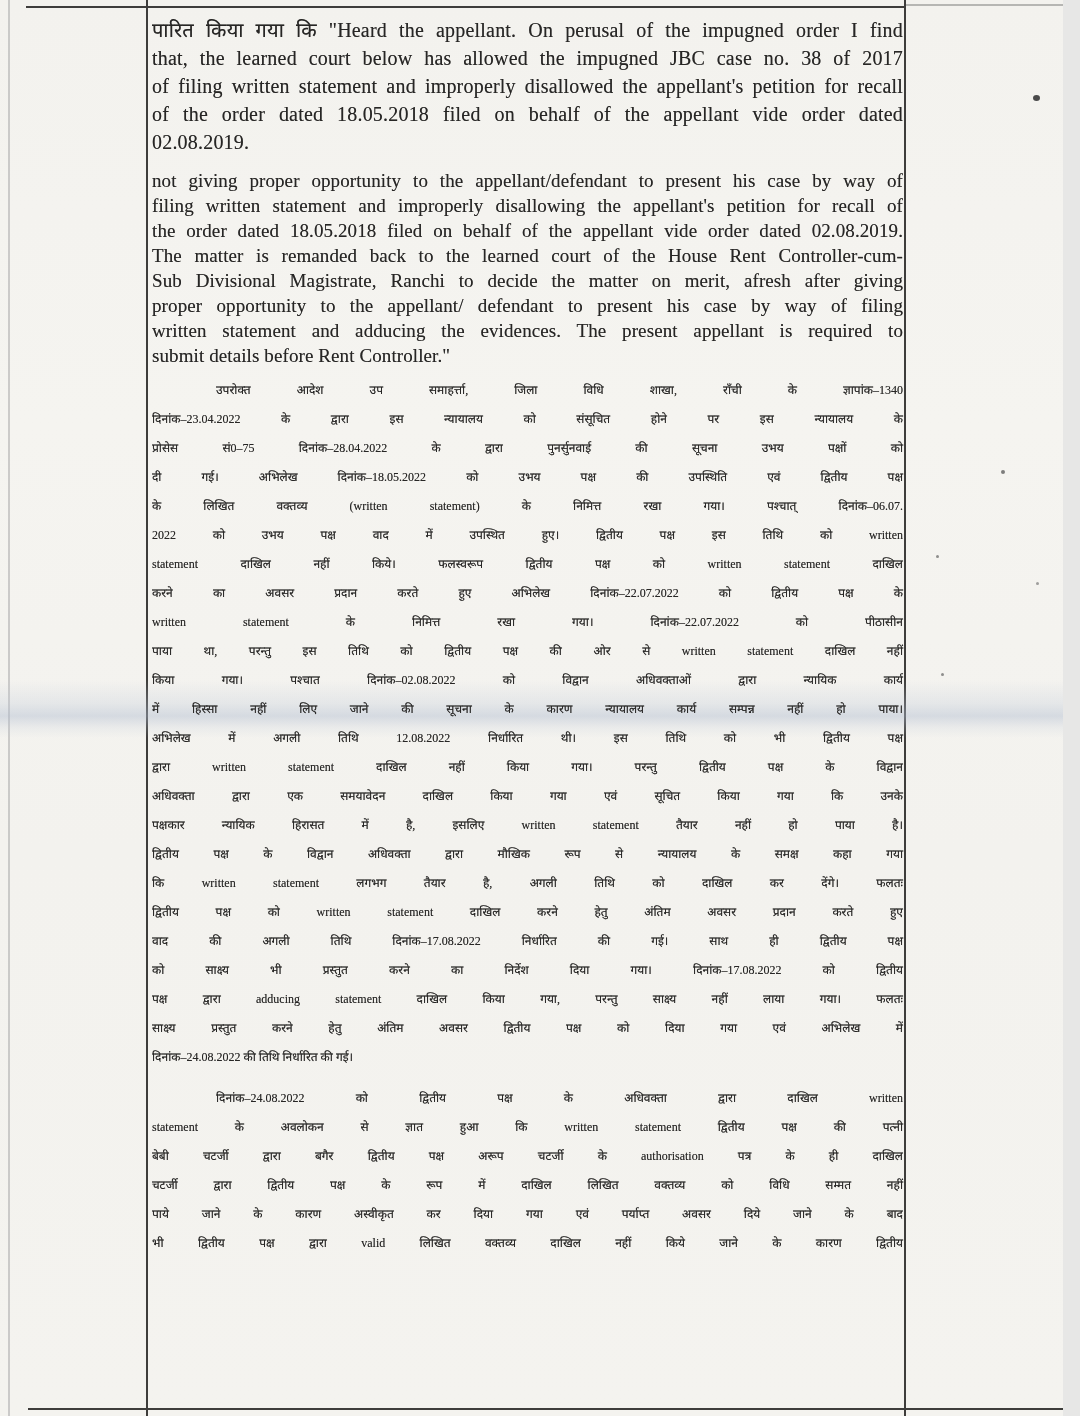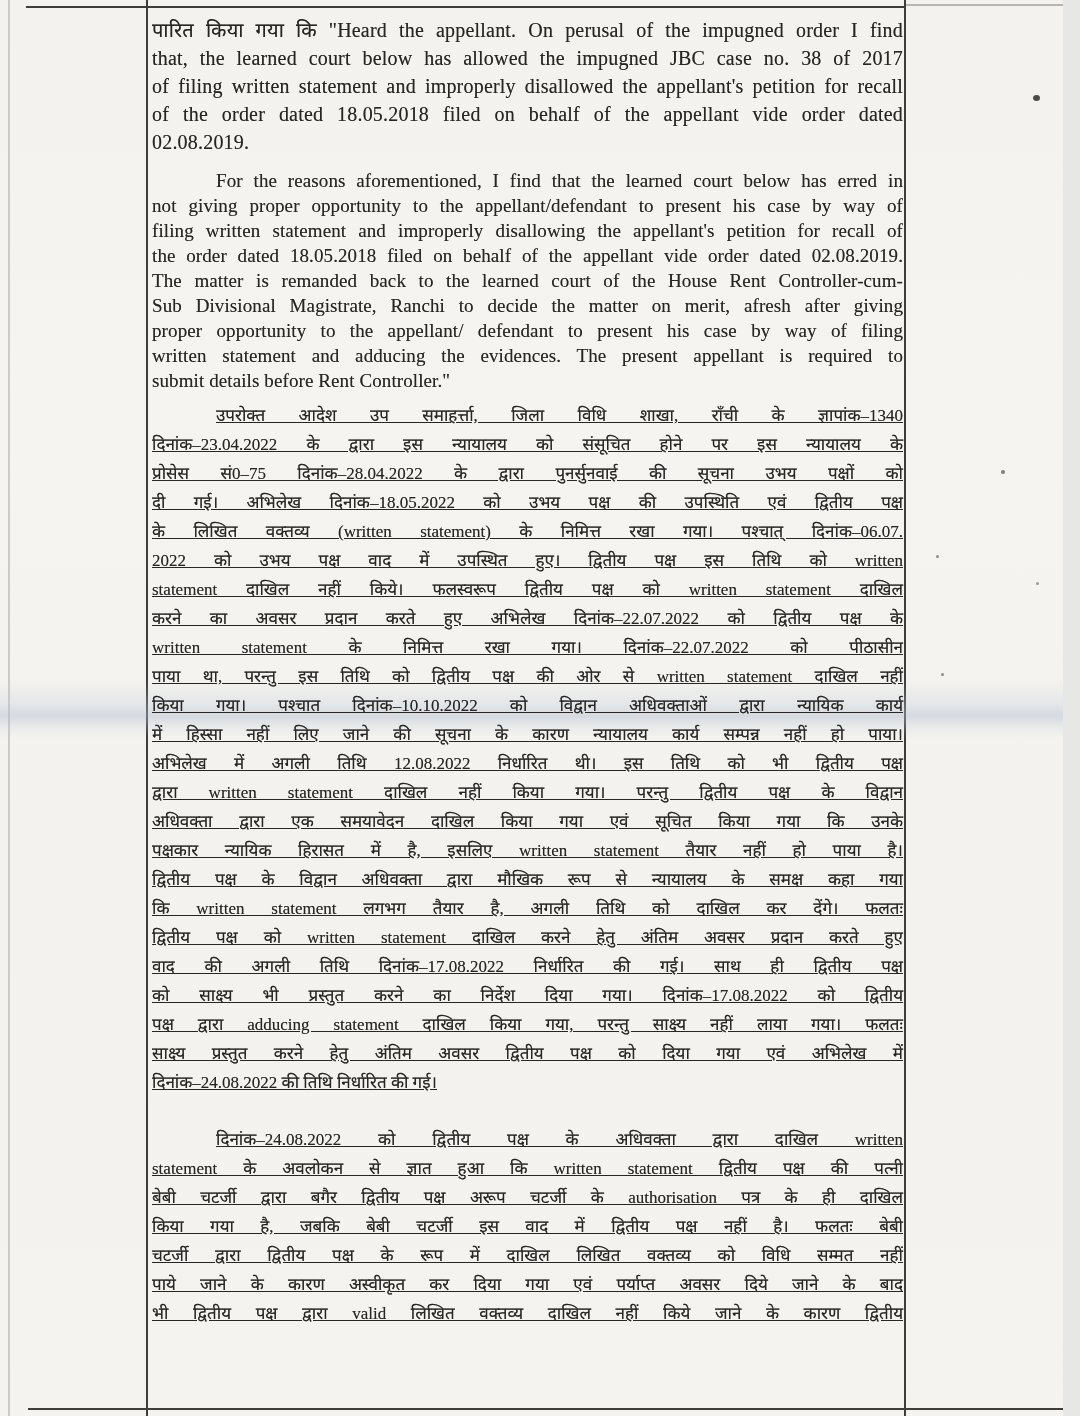--- a/index.html
+++ b/index.html
@@ -48,24 +48,24 @@
   .para .line {
     text-align: justify;
     text-align-last: justify;
     white-space: normal;
     text-shadow: 0 0 0.5px rgba(20,20,20,0.45);
   }
   .para .line.indent { padding-left: 64px; }
   .para .line.last { text-align-last: left; }
   .para.en .line { font-size: 20px; line-height: 28px; letter-spacing: 0.2px; }
   .para.p2 .line { font-size: 19px; line-height: 25px; letter-spacing: 0.1px; }
-  .para.hi .line { font-size: 17px; line-height: 29px; text-decoration: underline; }
+  .para.hi .line { font-size: 12px; line-height: 29px; }
   .para.p2 { margin-top: 12px; }
   .para.p3 { margin-top: 8px; }
-  .para.p4 { margin-top: 28px; }
+  .para.p4 { margin-top: 12px; }
 </style>
 </head>
 <body>
 
 <div class="outside-strip"></div>
 <div class="left-scan-line"></div>
 <div class="rule rule-v-left"></div>
 <div class="rule rule-v-right"></div>
 <div class="rule rule-h-top"></div>
 <div class="rule rule-h-top-ext"></div>
@@ -79,58 +79,56 @@
 
 <div class="doc" id="doc">
     <div class="para en p1">
       <div class="line">पारित किया गया कि "Heard the appellant. On perusal of the impugned order I find</div>
       <div class="line">that, the learned court below has allowed the impugned JBC case no. 38 of 2017</div>
       <div class="line">of filing written statement and improperly disallowed the appellant's petition for recall</div>
       <div class="line">of the order dated 18.05.2018 filed on behalf of the appellant vide order dated</div>
       <div class="line last">02.08.2019.</div>
     </div>
     <div class="para en p2">
-      <div class="line indent">For the reasons aforementioned, I find that the learned court below has erred in</div>
       <div class="line">not giving proper opportunity to the appellant/defendant to present his case by way of</div>
       <div class="line">filing written statement and improperly disallowing the appellant's petition for recall of</div>
       <div class="line">the order dated 18.05.2018 filed on behalf of the appellant vide order dated 02.08.2019.</div>
       <div class="line">The matter is remanded back to the learned court of the House Rent Controller-cum-</div>
       <div class="line">Sub Divisional Magistrate, Ranchi to decide the matter on merit, afresh after giving</div>
       <div class="line">proper opportunity to the appellant/ defendant to present his case by way of filing</div>
       <div class="line">written statement and adducing the evidences. The present appellant is required to</div>
       <div class="line last">submit details before Rent Controller."</div>
     </div>
     <div class="para hi p3">
       <div class="line indent">उपरोक्त आदेश उप समाहर्त्ता, जिला विधि शाखा, राँची के ज्ञापांक–1340</div>
       <div class="line">दिनांक–23.04.2022 के द्वारा इस न्यायालय को संसूचित होने पर इस न्यायालय के</div>
       <div class="line">प्रोसेस सं0–75 दिनांक–28.04.2022 के द्वारा पुनर्सुनवाई की सूचना उभय पक्षों को</div>
       <div class="line">दी गई। अभिलेख दिनांक–18.05.2022 को उभय पक्ष की उपस्थिति एवं द्वितीय पक्ष</div>
       <div class="line">के लिखित वक्तव्य (written statement) के निमित्त रखा गया। पश्चात् दिनांक–06.07.</div>
       <div class="line">2022 को उभय पक्ष वाद में उपस्थित हुए। द्वितीय पक्ष इस तिथि को written</div>
       <div class="line">statement दाखिल नहीं किये। फलस्वरूप द्वितीय पक्ष को written statement दाखिल</div>
       <div class="line">करने का अवसर प्रदान करते हुए अभिलेख दिनांक–22.07.2022 को द्वितीय पक्ष के</div>
       <div class="line">written statement के निमित्त रखा गया। दिनांक–22.07.2022 को पीठासीन</div>
       <div class="line">पाया था, परन्तु इस तिथि को द्वितीय पक्ष की ओर से written statement दाखिल नहीं</div>
-      <div class="line">किया गया। पश्चात दिनांक–10.10.2022 को विद्वान अधिवक्ताओं द्वारा न्यायिक कार्य</div>
+      <div class="line">किया गया। पश्चात दिनांक–02.08.2022 को विद्वान अधिवक्ताओं द्वारा न्यायिक कार्य</div>
       <div class="line">में हिस्सा नहीं लिए जाने की सूचना के कारण न्यायालय कार्य सम्पन्न नहीं हो पाया।</div>
       <div class="line">अभिलेख में अगली तिथि 12.08.2022 निर्धारित थी। इस तिथि को भी द्वितीय पक्ष</div>
       <div class="line">द्वारा written statement दाखिल नहीं किया गया। परन्तु द्वितीय पक्ष के विद्वान</div>
       <div class="line">अधिवक्ता द्वारा एक समयावेदन दाखिल किया गया एवं सूचित किया गया कि उनके</div>
       <div class="line">पक्षकार न्यायिक हिरासत में है, इसलिए written statement तैयार नहीं हो पाया है।</div>
       <div class="line">द्वितीय पक्ष के विद्वान अधिवक्ता द्वारा मौखिक रूप से न्यायालय के समक्ष कहा गया</div>
       <div class="line">कि written statement लगभग तैयार है, अगली तिथि को दाखिल कर देंगे। फलतः</div>
       <div class="line">द्वितीय पक्ष को written statement दाखिल करने हेतु अंतिम अवसर प्रदान करते हुए</div>
       <div class="line">वाद की अगली तिथि दिनांक–17.08.2022 निर्धारित की गई। साथ ही द्वितीय पक्ष</div>
       <div class="line">को साक्ष्य भी प्रस्तुत करने का निर्देश दिया गया। दिनांक–17.08.2022 को द्वितीय</div>
       <div class="line">पक्ष द्वारा adducing statement दाखिल किया गया, परन्तु साक्ष्य नहीं लाया गया। फलतः</div>
       <div class="line">साक्ष्य प्रस्तुत करने हेतु अंतिम अवसर द्वितीय पक्ष को दिया गया एवं अभिलेख में</div>
       <div class="line last">दिनांक–24.08.2022 की तिथि निर्धारित की गई।</div>
     </div>
     <div class="para hi p4">
       <div class="line indent">दिनांक–24.08.2022 को द्वितीय पक्ष के अधिवक्ता द्वारा दाखिल written</div>
       <div class="line">statement के अवलोकन से ज्ञात हुआ कि written statement द्वितीय पक्ष की पत्नी</div>
       <div class="line">बेबी चटर्जी द्वारा बगैर द्वितीय पक्ष अरूप चटर्जी के authorisation पत्र के ही दाखिल</div>
-      <div class="line">किया गया है, जबकि बेबी चटर्जी इस वाद में द्वितीय पक्ष नहीं है। फलतः बेबी</div>
       <div class="line">चटर्जी द्वारा द्वितीय पक्ष के रूप में दाखिल लिखित वक्तव्य को विधि सम्मत नहीं</div>
       <div class="line">पाये जाने के कारण अस्वीकृत कर दिया गया एवं पर्याप्त अवसर दिये जाने के बाद</div>
       <div class="line">भी द्वितीय पक्ष द्वारा valid लिखित वक्तव्य दाखिल नहीं किये जाने के कारण द्वितीय</div>
     </div>
   </div>
 
 </body></html>

